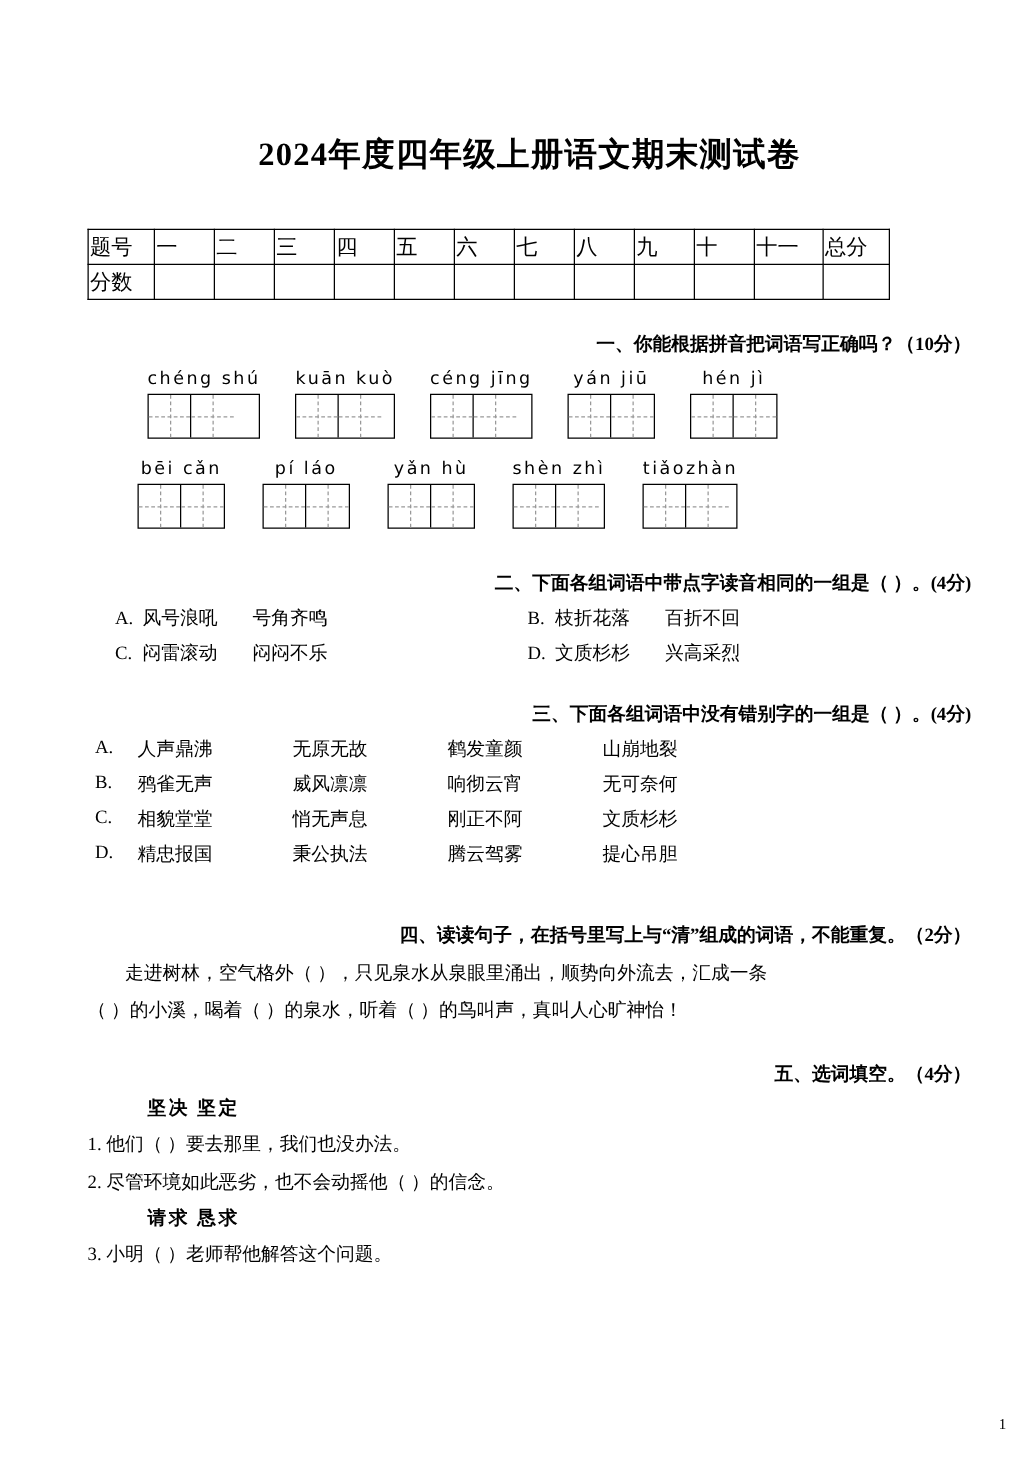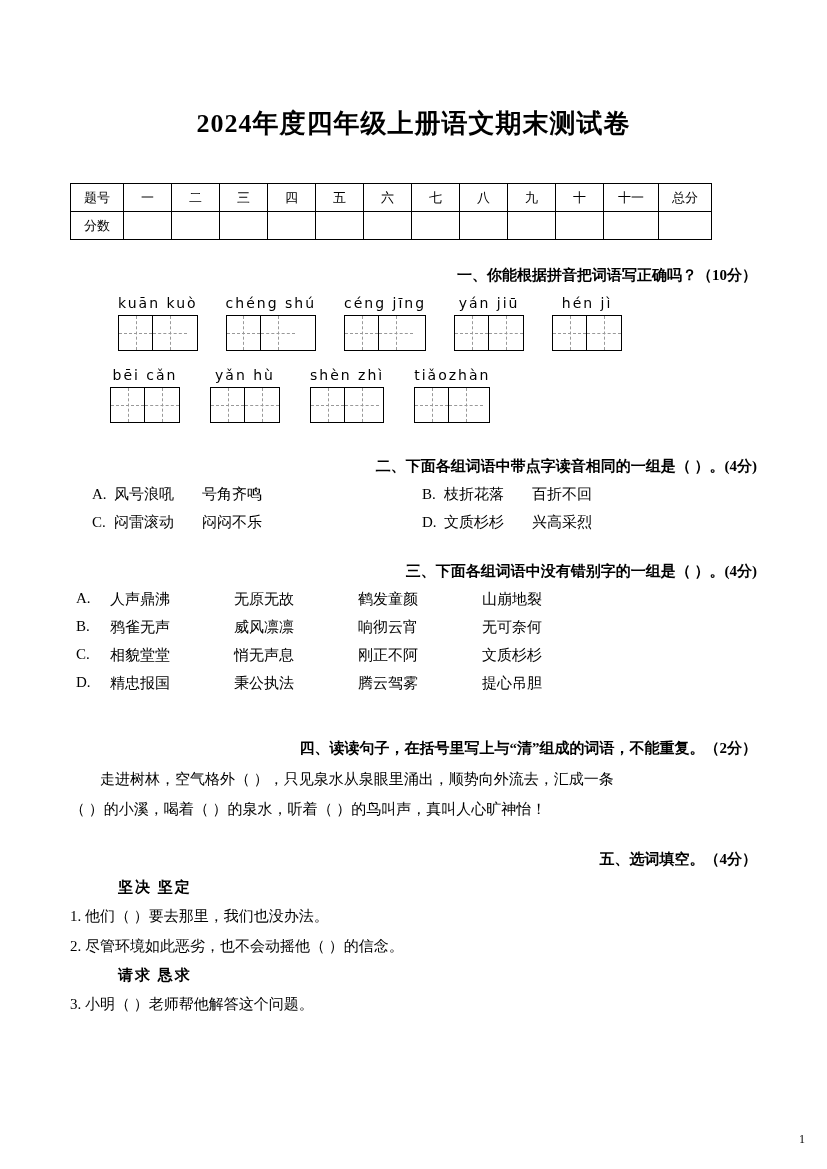--- a/index.html
+++ b/index.html
@@ -14,21 +14,21 @@
   .page {
     width: 827px;
     height: 1169px;
     position: relative;
     box-sizing: border-box;
     padding: 0;
     overflow: hidden;
     background: #fff;
   }
   .inner {
-    padding: 76px 70px 0 70px;
+    padding: 76px 50px 0 70px;
   }
   .doc-title {
     text-align: center;
     font-family: "Liberation Serif", "DejaVu Serif", serif;
     font-weight: bold;
     font-size: 26px;
     letter-spacing: 1px;
     margin: 30px 0 0 0;
   }
   
@@ -37,23 +37,22 @@
     display: flex;
     justify-content: flex-start;
   }
   table.score-table {
     border-collapse: collapse;
     margin-left: 0;
   }
   table.score-table td {
     border: 1px solid #000;
     height: 25px;
-    text-align: center;
     vertical-align: middle;
-    font-size: 13px;
+    font-size: 17px;
     font-family: Liberation Serif, serif;
   }
   table.score-table td.head-col {
     width: 50px;
   }
   table.score-table td.num-col {
     width: 45px;
   }
   table.score-table td.wide-col {
     width: 52px;
@@ -236,34 +235,34 @@
           <td class="total-col"></td>
         </tr>
       </tbody>
         </table>
     </div>
 
     <div class="sec-title">一、你能根据拼音把词语写正确吗？（10分）</div>
 
     <div class="pinyin-row">
       <div class="pinyin-cell">
+        <div class="pinyin-text">chéng shú</div>
+        <div class="tian-grid">
+          <div class="tian-cell"></div>
+          <div class="tian-cell"></div>
+        </div>
+      </div>
+      <div class="pinyin-cell">
         <div class="pinyin-text">kuān kuò</div>
         <div class="tian-grid">
           <div class="tian-cell"></div>
           <div class="tian-cell"></div>
         </div>
       </div>
       <div class="pinyin-cell">
-        <div class="pinyin-text">chéng shú</div>
-        <div class="tian-grid">
-          <div class="tian-cell"></div>
-          <div class="tian-cell"></div>
-        </div>
-      </div>
-      <div class="pinyin-cell">
         <div class="pinyin-text">céng jīng</div>
         <div class="tian-grid">
           <div class="tian-cell"></div>
           <div class="tian-cell"></div>
         </div>
       </div>
       <div class="pinyin-cell">
         <div class="pinyin-text">yán jiū</div>
         <div class="tian-grid">
           <div class="tian-cell"></div>
@@ -275,20 +274,27 @@
         <div class="tian-grid">
           <div class="tian-cell"></div>
           <div class="tian-cell"></div>
         </div>
       </div>
     </div>
 
     <div class="pinyin-row second">
       <div class="pinyin-cell w3">
         <div class="pinyin-text">bēi cǎn</div>
+        <div class="tian-grid">
+          <div class="tian-cell"></div>
+          <div class="tian-cell"></div>
+        </div>
+      </div>
+      <div class="pinyin-cell w3">
+        <div class="pinyin-text">pí láo</div>
         <div class="tian-grid">
           <div class="tian-cell"></div>
           <div class="tian-cell"></div>
         </div>
       </div>
       <div class="pinyin-cell w3">
         <div class="pinyin-text">yǎn hù</div>
         <div class="tian-grid">
           <div class="tian-cell"></div>
           <div class="tian-cell"></div>

